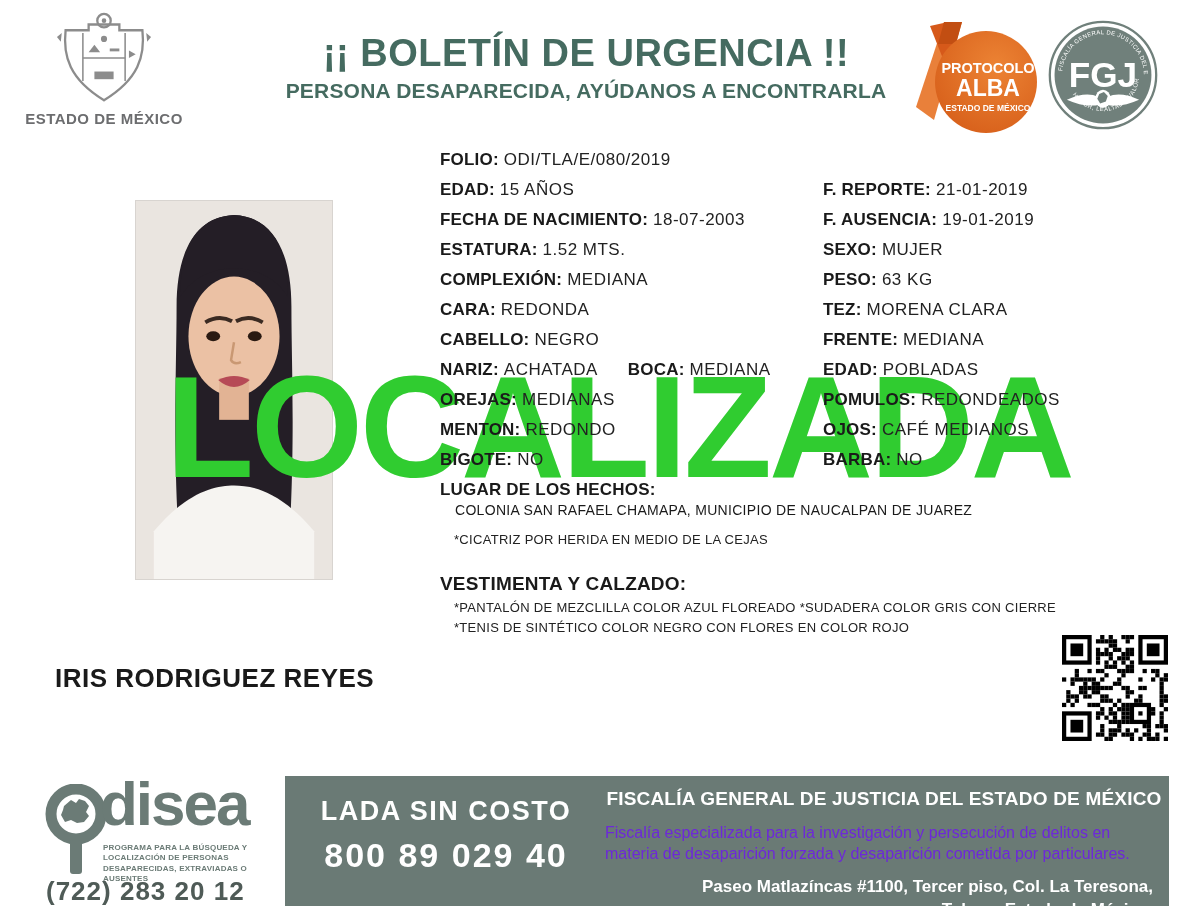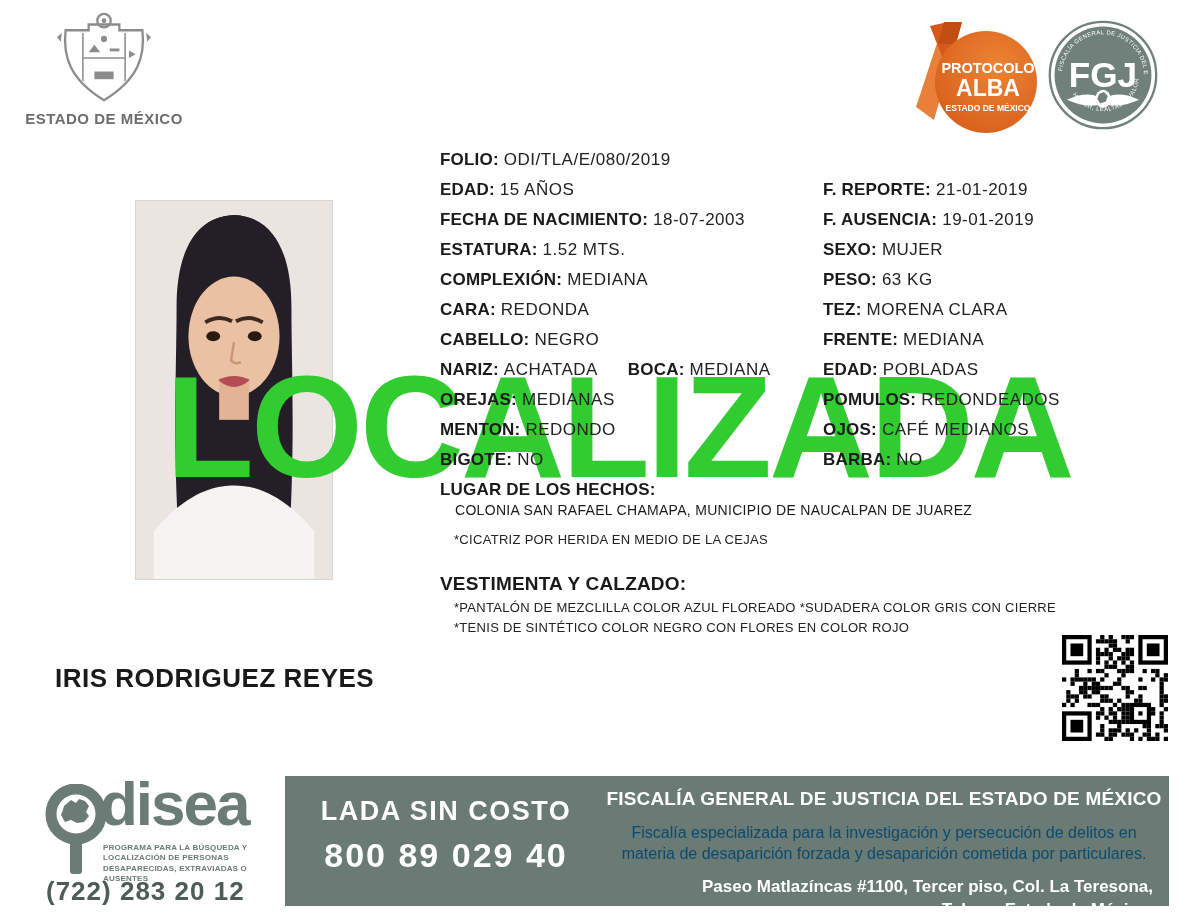--- a/index.html
+++ b/index.html
@@ -42,21 +42,21 @@
   .person-name{position:absolute;left:55px;top:663px;z-index:3;font-size:26px;font-weight:bold;letter-spacing:.5px;}
   .qr{position:absolute;left:1062px;top:635px;width:106px;height:106px;background:#fff;z-index:3;}
 
   
   .footer-box{position:absolute;left:285px;top:776px;width:884px;height:130px;background:#6a7a75;}
   .lada-block{position:absolute;left:318px;top:796px;width:256px;text-align:center;color:#ffffff;z-index:4;}
   .lada-label{font-size:27px;font-weight:bold;letter-spacing:1.5px;}
   .lada-number{font-size:34px;font-weight:bold;letter-spacing:2px;margin-top:9px;}
   .fiscalia-block{position:absolute;left:605px;top:788px;width:558px;color:#ffffff;z-index:4;}
   .fiscalia-title{font-size:19px;font-weight:bold;text-align:center;letter-spacing:.2px;}
-  .fiscalia-desc{font-size:16px;text-align:center;margin-top:13px;line-height:1.3;color:#0c4a6e;}
+  .fiscalia-desc{font-size:16px;text-align:left;margin-top:13px;line-height:1.3;color:#6d28d9;}
   .fiscalia-addr{font-size:17px;font-weight:bold;text-align:right;margin-top:11px;line-height:1.35;padding-right:10px;}
   .odisea-glyph{position:absolute;left:40px;top:784px;width:70px;height:96px;}
   .odisea-word{position:absolute;left:100px;top:740px;font-size:62px;font-weight:bold;color:#6b7b76;
                letter-spacing:-2px;line-height:1;margin-top:33px;}
   .odisea-tagline{position:absolute;left:103px;top:843px;width:178px;font-size:8px;line-height:1.3;
                   color:#6b7b76;font-weight:bold;letter-spacing:.2px;}
   .odisea-phone{position:absolute;left:46px;top:876px;font-size:26px;font-weight:bold;color:#4f5b57;
                 letter-spacing:1px;}
 </style>
 </head>
@@ -76,20 +76,24 @@
       <path d="M66,38 h10 v3 h-10 Z"></path>
       <circle cx="60" cy="28" r="3.2"></circle>
       <path d="M50,62 h20 v8 h-20 Z"></path>
       <path d="M86,40 l7,4 -7,4 Z"></path>
       <circle cx="60" cy="9" r="2.4"></circle>
       <path d="M16,22 l-5,4 4,5 Z M104,22 l5,4 -4,5 Z"></path>
     </g>
   </svg>
   <div class="state-name">ESTADO DE MÉXICO</div>
 
+  <div class="title-block">
+    <div class="main-title">¡¡ BOLETÍN DE URGENCIA !!</div>
+    <div class="sub-title">PERSONA DESAPARECIDA, AYÚDANOS A ENCONTRARLA</div>
+  </div>
 
   <svg class="alba" viewBox="0 0 142 126">
     <defs>
       <radialGradient id="gOr" cx="60%" cy="35%" r="80%">
         <stop offset="0%" stop-color="#ec8334"></stop>
           <stop offset="100%" stop-color="#d55c18"></stop>
       </radialGradient>
     </defs>
     <g>
       <path d="M46,12 L64,12 L36,110 L18,97 Z" fill="#e9803a"></path>

